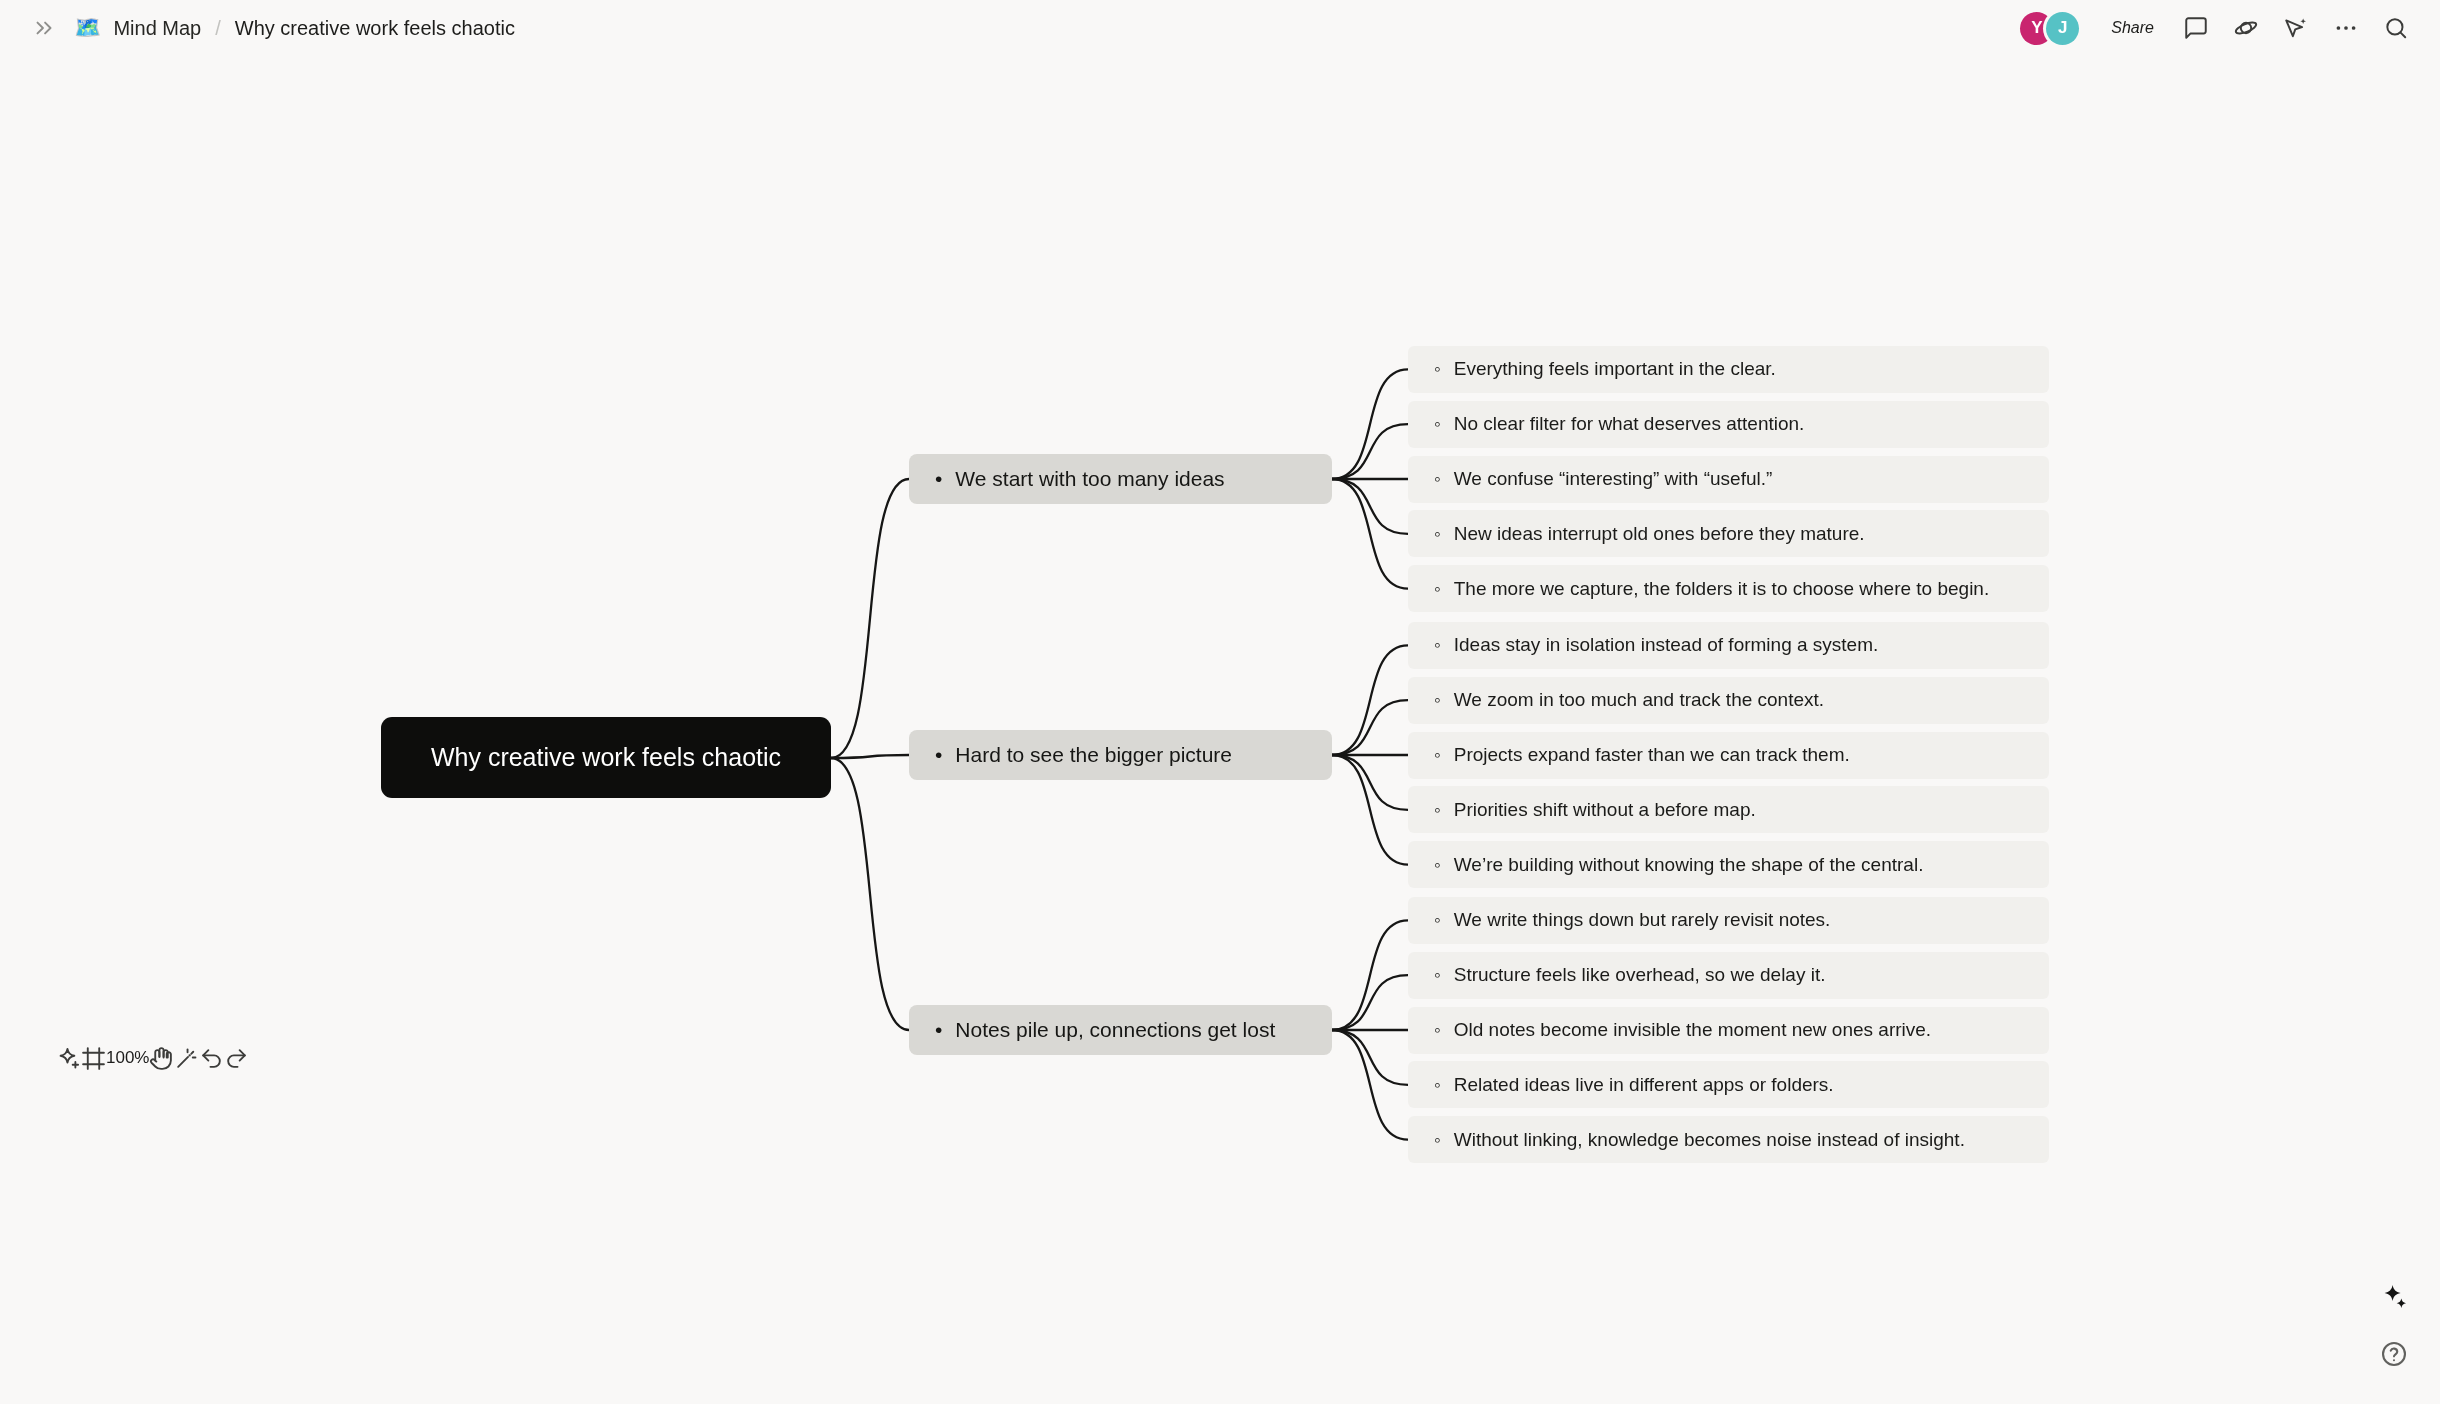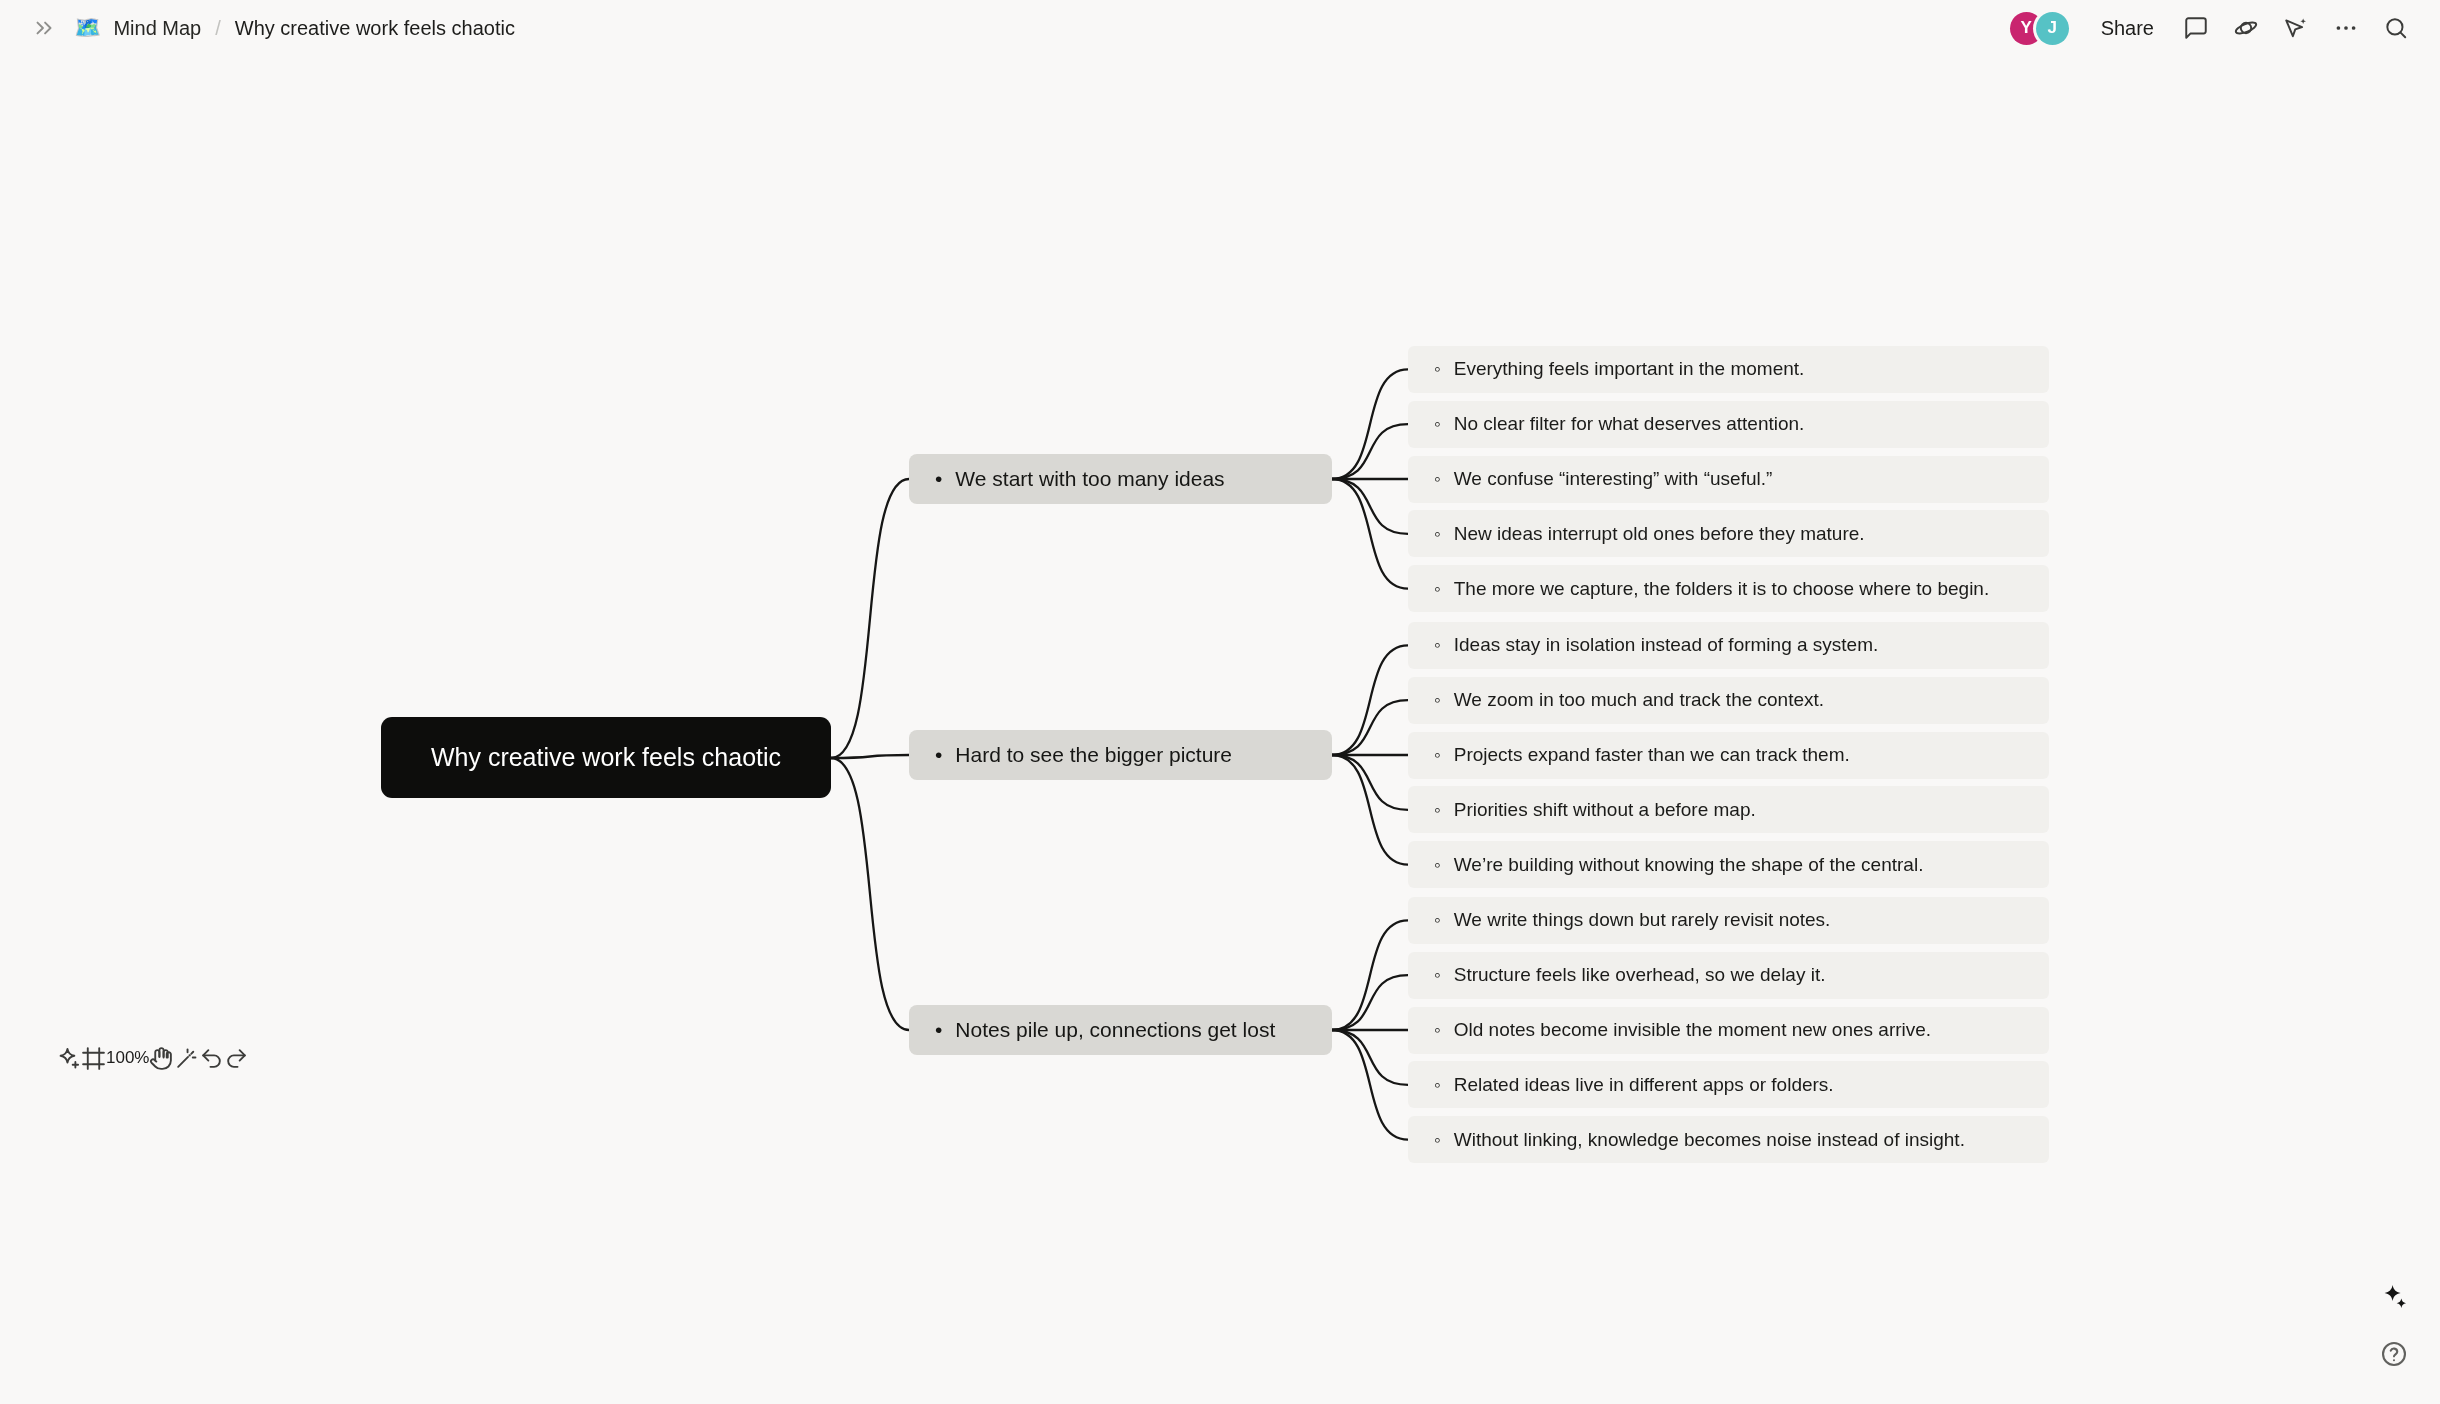--- a/index.html
+++ b/index.html
@@ -14,21 +14,21 @@
   .ic{stroke:#3c3c3a;stroke-width:1.8;fill:none;stroke-linecap:round;stroke-linejoin:round;}
   .ic-muted{stroke:#8f8f8c;}
   .crumb-emoji{font-size:22px;line-height:1;}
   .crumb-text{font-size:20px;color:#262623;}
   .crumb-sep{font-size:20px;color:#c3c3c0;margin:0 2px;}
   .crumb-title{font-size:20px;color:#1d1d1b;}
   .topbar-right{margin-left:auto;display:flex;align-items:center;gap:14px;}
   .avatars{display:flex;align-items:center;margin-right:8px;}
   .avatar{width:33px;height:33px;border-radius:50%;color:#fff;font-size:17px;font-weight:700;display:flex;align-items:center;justify-content:center;box-shadow:0 0 0 3px #f9f8f7;cursor:pointer;}
   .avatar + .avatar{margin-left:-7px;}
-  .share-btn{border:none;background:transparent;font-family:inherit;font-size:20px;font-weight:500;color:#1d1d1b;cursor:pointer;padding:6px 10px;border-radius:7px;}
+  .share-btn{border:none;background:transparent;font-family:inherit;font-size:16px;font-weight:500;color:#1d1d1b;cursor:pointer;padding:6px 10px;border-radius:7px;font-style:italic;}
 
   
   #canvas{position:absolute;inset:0;z-index:1;}
   #edges{position:absolute;left:0;top:0;z-index:1;pointer-events:none;}
   .edge{fill:none;stroke:#161615;stroke-width:2.3px;stroke-linecap:round;}
   .node{position:absolute;display:flex;align-items:center;box-sizing:border-box;white-space:nowrap;z-index:2;cursor:pointer;}
   .root-node{position:absolute;left:381px;top:717px;width:450px;height:81px;background:#0d0d0c;color:#ffffff;border-radius:11px;display:flex;align-items:center;justify-content:center;font-size:25px;z-index:2;cursor:pointer;white-space:nowrap;}
   .branch{background:#d9d8d4;border-radius:8px;padding:0 20px 0 26px;font-size:21px;color:#161614;}
   .leaf{background:#f1f0ed;border-radius:6px;padding:0 18px 0 26px;font-size:19px;color:#1b1b19;}
   .bullet{margin-right:13px;flex:0 0 auto;}
@@ -129,21 +129,21 @@
     <div class="root-node">
       <span>Why creative work feels chaotic</span>
     </div>
 
   <div class="node branch" style="left: 909px; top: 454px; width: 423px; height: 50px;">
         <span class="bullet">•</span>
         <span>We start with too many ideas</span>
       </div>
       <div class="node leaf" style="left: 1408px; top: 345.9px; width: 641px; height: 47px;">
         <span class="bullet">◦</span>
-        <span>Everything feels important in the moment.</span>
+        <span>Everything feels important in the clear.</span>
       </div>
       <div class="node leaf" style="left: 1408px; top: 400.7px; width: 641px; height: 47px;">
         <span class="bullet">◦</span>
         <span>No clear filter for what deserves attention.</span>
       </div>
       <div class="node leaf" style="left: 1408px; top: 455.5px; width: 641px; height: 47px;">
         <span class="bullet">◦</span>
         <span>We confuse “interesting” with “useful.”</span>
       </div>
       <div class="node leaf" style="left: 1408px; top: 510.3px; width: 641px; height: 47px;">

